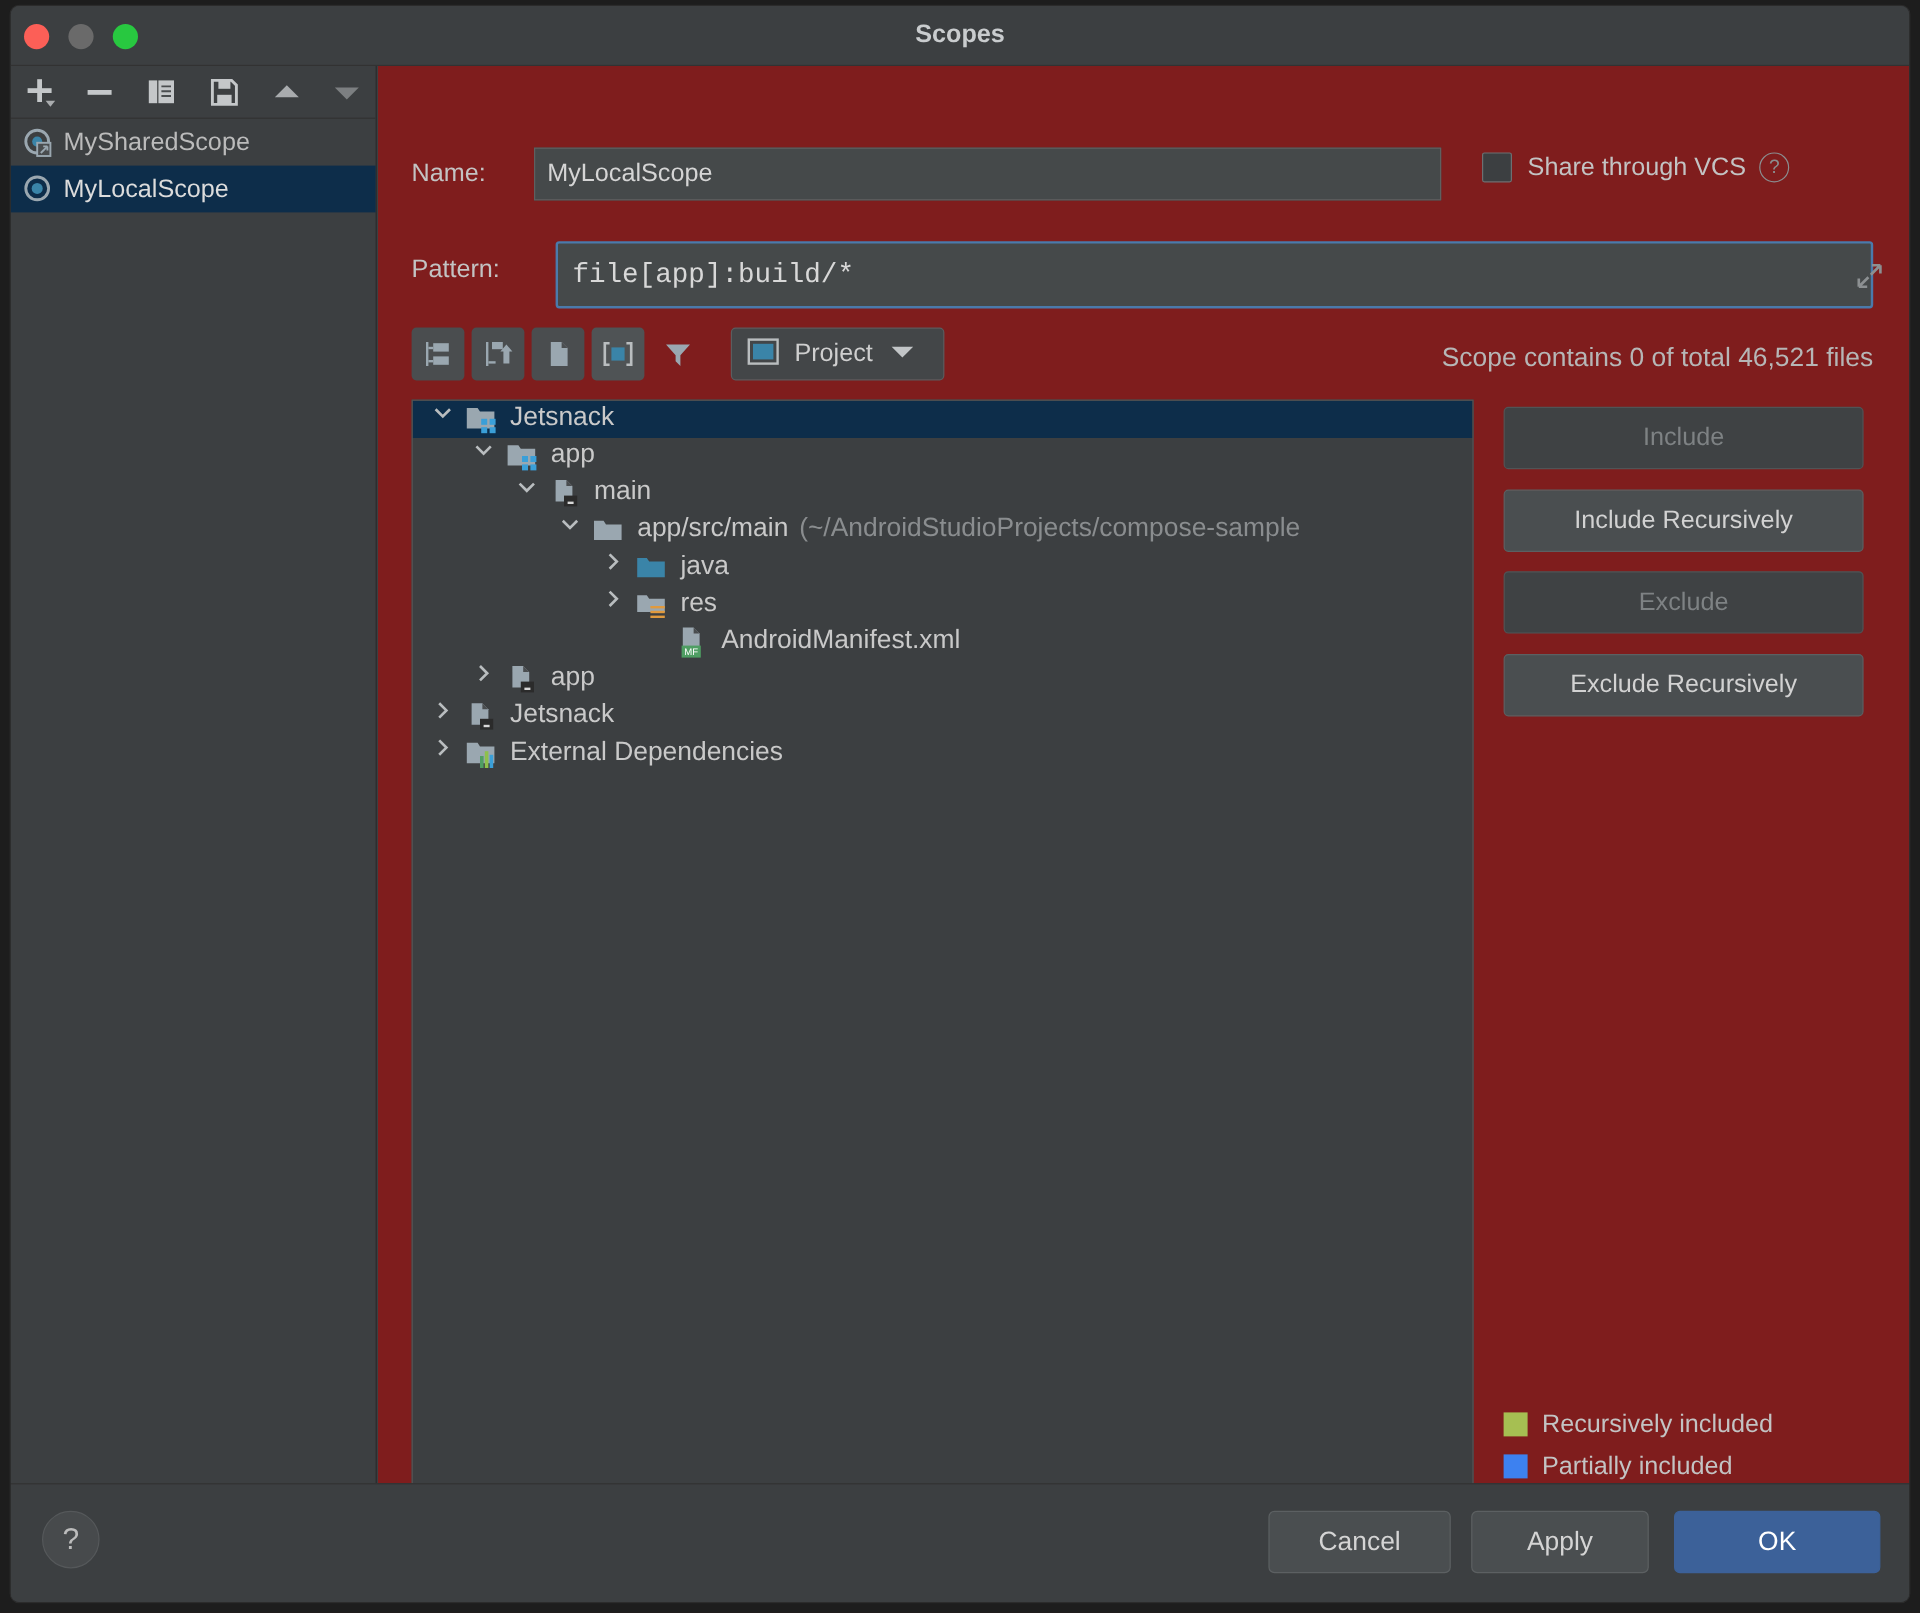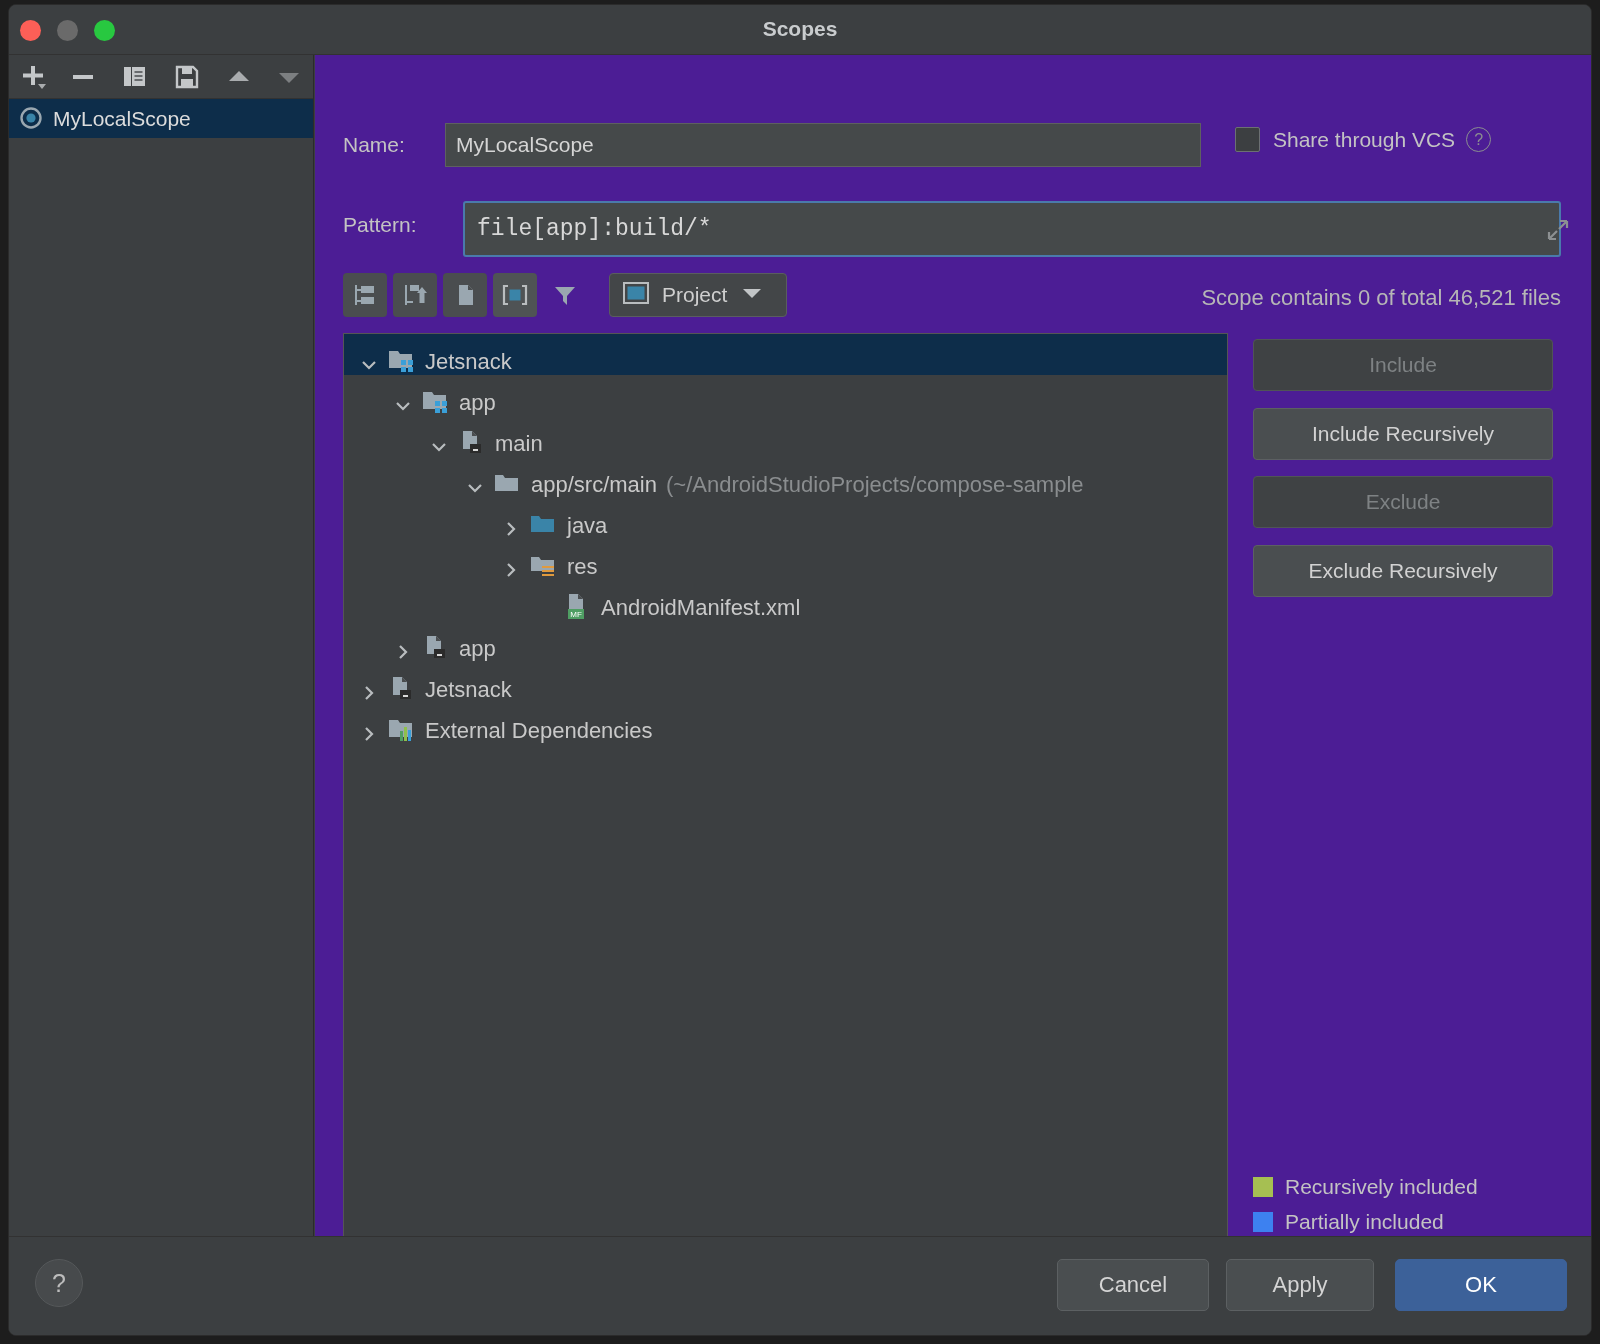--- a/index.html
+++ b/index.html
@@ -76,21 +76,21 @@
     cursor: default;
   }
   .scope-row.selected { background: #0d2d4a; color: #dcdcdc; }
   .scope-ico { width: 30px; height: 30px; margin-right: 6px; flex: none; position: relative; }
 
   
   #content {
     position: absolute;
     left: 306px; top: 0; right: 0;
     height: 1181px;
-    background: #4c1d95;
+    background: #7f1d1d;
   }
   .fld-label {
     position: absolute;
     font-size: 21px;
     color: #c3c3c3;
   }
   #name-label    { left: 28px;  top: 78px; }
   #pattern-label { left: 28px;  top: 158px; }
   #name-input {
     position: absolute;
@@ -177,22 +177,22 @@
   
   #tree-panel {
     position: absolute;
     left: 28px; top: 278px;
     width: 885px; height: 920px;
     background: #3c3f41;
     border: 1px solid #555;
     overflow: hidden;
   }
   .tnode {
-    height: 41px;
-    display: flex; align-items: flex-end;
+    height: 31px;
+    display: flex; align-items: flex-start;
     font-size: 22px;
     color: #c9c9c9;
     white-space: nowrap;
     cursor: default;
   }
   .tnode.sel { background: #0d2d4a; }
   .arrow { width: 34px; flex: none; display: flex; justify-content: center; color: #9a9da0; }
   .tico  { width: 30px; height: 30px; margin-right: 9px; flex: none; position: relative; }
   .tpath { color: #8a8d8f; margin-left: 9px; }
 
@@ -305,20 +305,32 @@
           </svg>
         </div>
         <div class="tb-btn" style="left:262px">
           <svg width="28" height="28" viewBox="0 0 28 28">
             <path d="M4 10 L24 10 L14 20 Z" fill="#7c7f81"></path>
           </svg>
         </div>
       </div>
 
       <div class="scope-list">
+        <div class="scope-row">
+          <span class="scope-ico">
+            <svg width="30" height="30" viewBox="0 0 30 30">
+              <circle cx="14" cy="14" r="9.5" fill="none" stroke="#9aa7b0" stroke-width="2.4"></circle>
+              <circle cx="14" cy="14" r="4.2" fill="#3a84a8"></circle>
+              <rect x="14" y="15" width="11" height="11" fill="#4a4d4f" stroke="#9aa7b0" stroke-width="1.6"></rect>
+              <path d="M17 23.5 L22.5 18" stroke="#9aa7b0" stroke-width="1.6"></path>
+              <path d="M22.5 18 L22.5 21.5 M22.5 18 L19 18" stroke="#9aa7b0" stroke-width="1.6" fill="none"></path>
+            </svg>
+          </span>
+          <span>MySharedScope</span>
+        </div>
         <div class="scope-row selected">
           <span class="scope-ico">
             <svg width="30" height="30" viewBox="0 0 30 30">
               <circle cx="14" cy="14" r="9.5" fill="none" stroke="#9aa7b0" stroke-width="2.4"></circle>
               <circle cx="14" cy="14" r="4.6" fill="#3a84a8"></circle>
             </svg>
           </span>
           <span>MyLocalScope</span>
         </div>
       </div>

